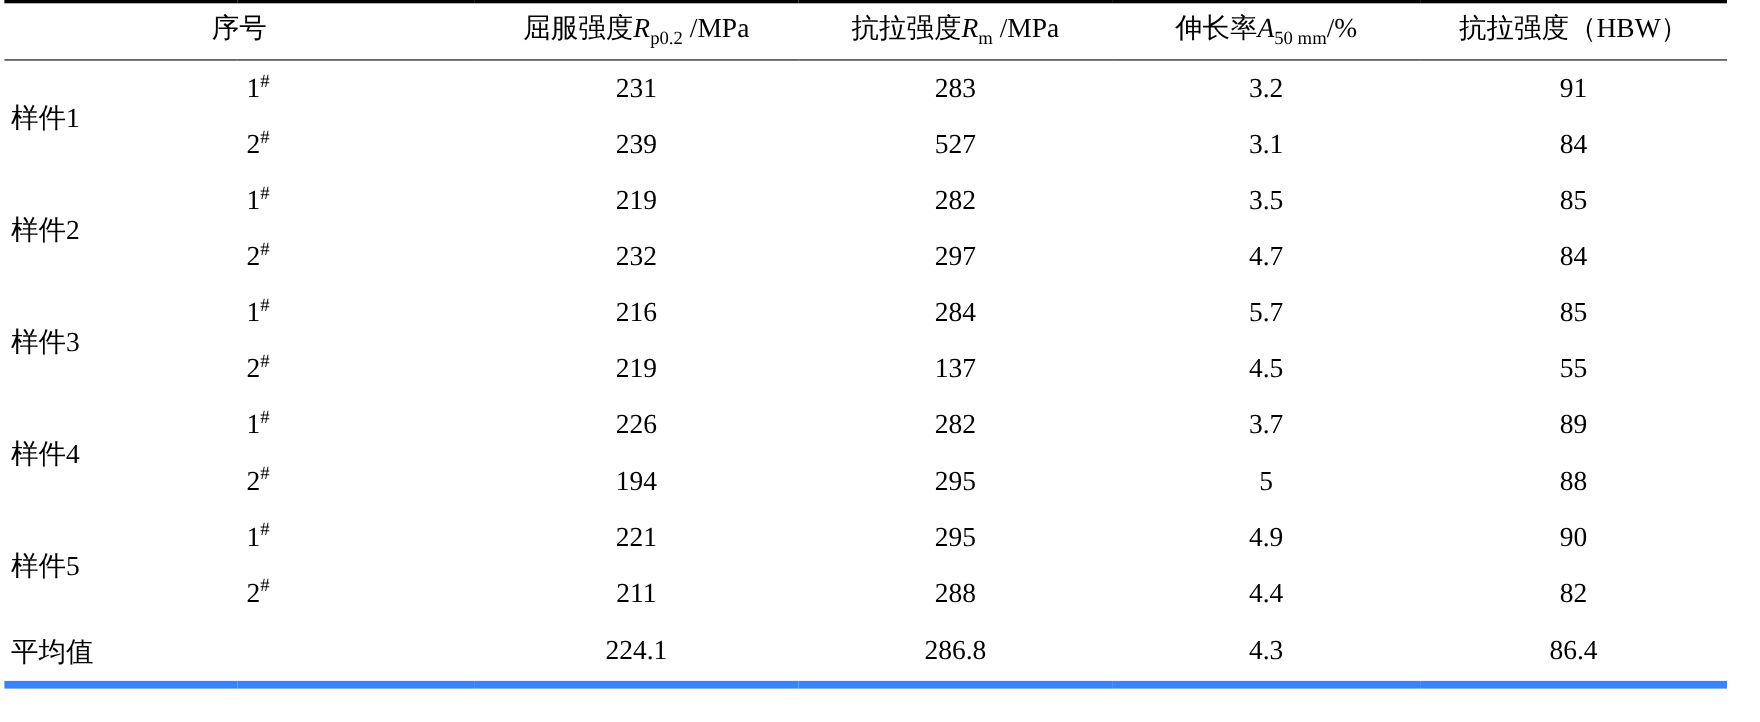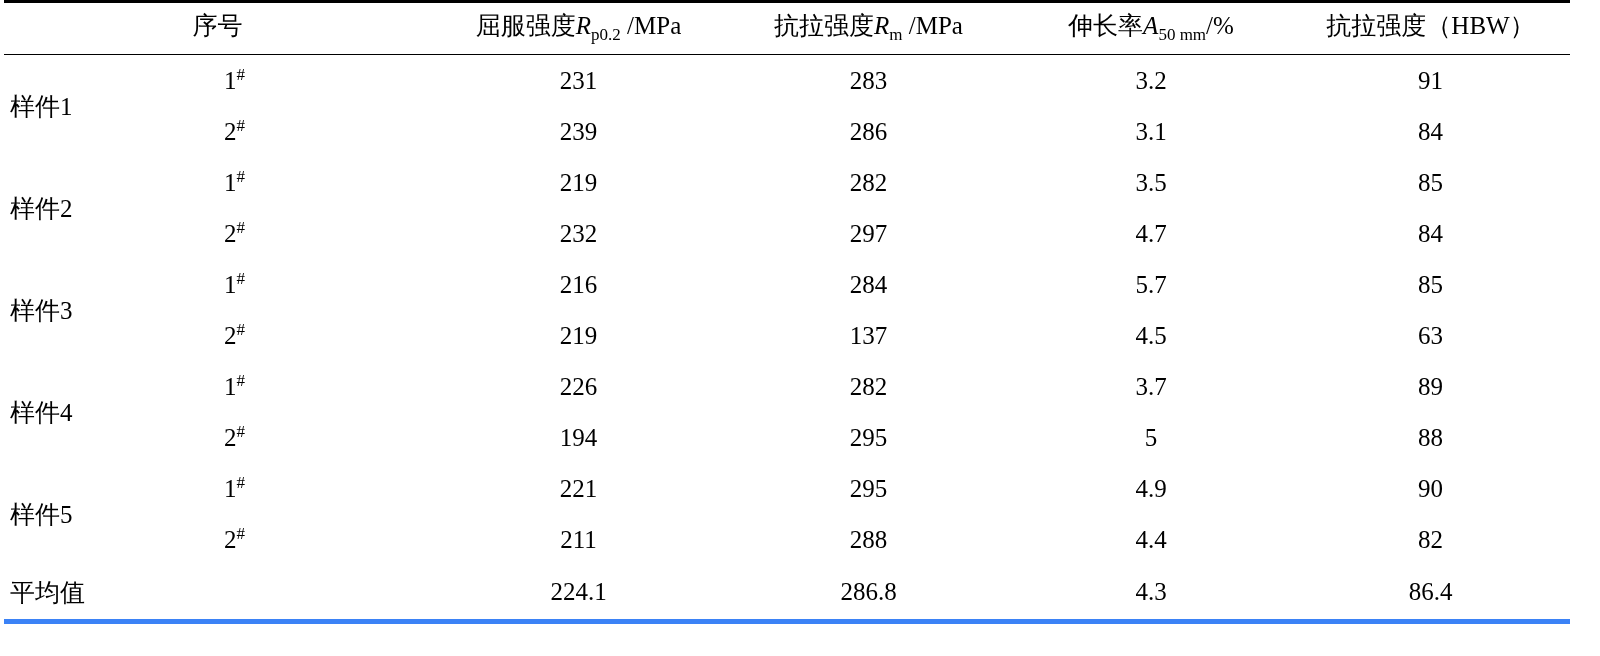--- a/index.html
+++ b/index.html
@@ -40,21 +40,21 @@
     padding: 6px 0 12px 0;
     white-space: nowrap;
   }
   .rule-top {
     border-top: 3px solid #000;
   }
   .rule-head {
     border-bottom: 1.6px solid #000;
   }
   .rule-bottom {
-    border-bottom: 5px solid #3b82f6;
+    border-bottom: 7px solid #3b82f6;
   }
   tbody td {
     font-size: 25px;
     text-align: center;
     vertical-align: middle;
     padding: 0;
     height: 51px;
     white-space: nowrap;
   }
   td.sample-cell {
@@ -117,21 +117,21 @@
         <td class="sample-cell" rowspan="2">样件1</td>
         <td class="no-cell"><span>1</span><span class="hash">#</span></td>
         <td>231</td>
         <td>283</td>
         <td>3.2</td>
         <td>91</td>
       </tr>
       <tr>
         <td class="no-cell"><span>2</span><span class="hash">#</span></td>
         <td>239</td>
-        <td>286</td>
+        <td>527</td>
         <td>3.1</td>
         <td>84</td>
       </tr>
 
       <tr>
         <td class="sample-cell" rowspan="2">样件2</td>
         <td class="no-cell"><span>1</span><span class="hash">#</span></td>
         <td>219</td>
         <td>282</td>
         <td>3.5</td>
@@ -151,21 +151,21 @@
         <td>216</td>
         <td>284</td>
         <td>5.7</td>
         <td>85</td>
       </tr>
       <tr>
         <td class="no-cell"><span>2</span><span class="hash">#</span></td>
         <td>219</td>
         <td>137</td>
         <td>4.5</td>
-        <td>63</td>
+        <td>55</td>
       </tr>
 
       <tr>
         <td class="sample-cell" rowspan="2">样件4</td>
         <td class="no-cell"><span>1</span><span class="hash">#</span></td>
         <td>226</td>
         <td>282</td>
         <td>3.7</td>
         <td>89</td>
       </tr>

